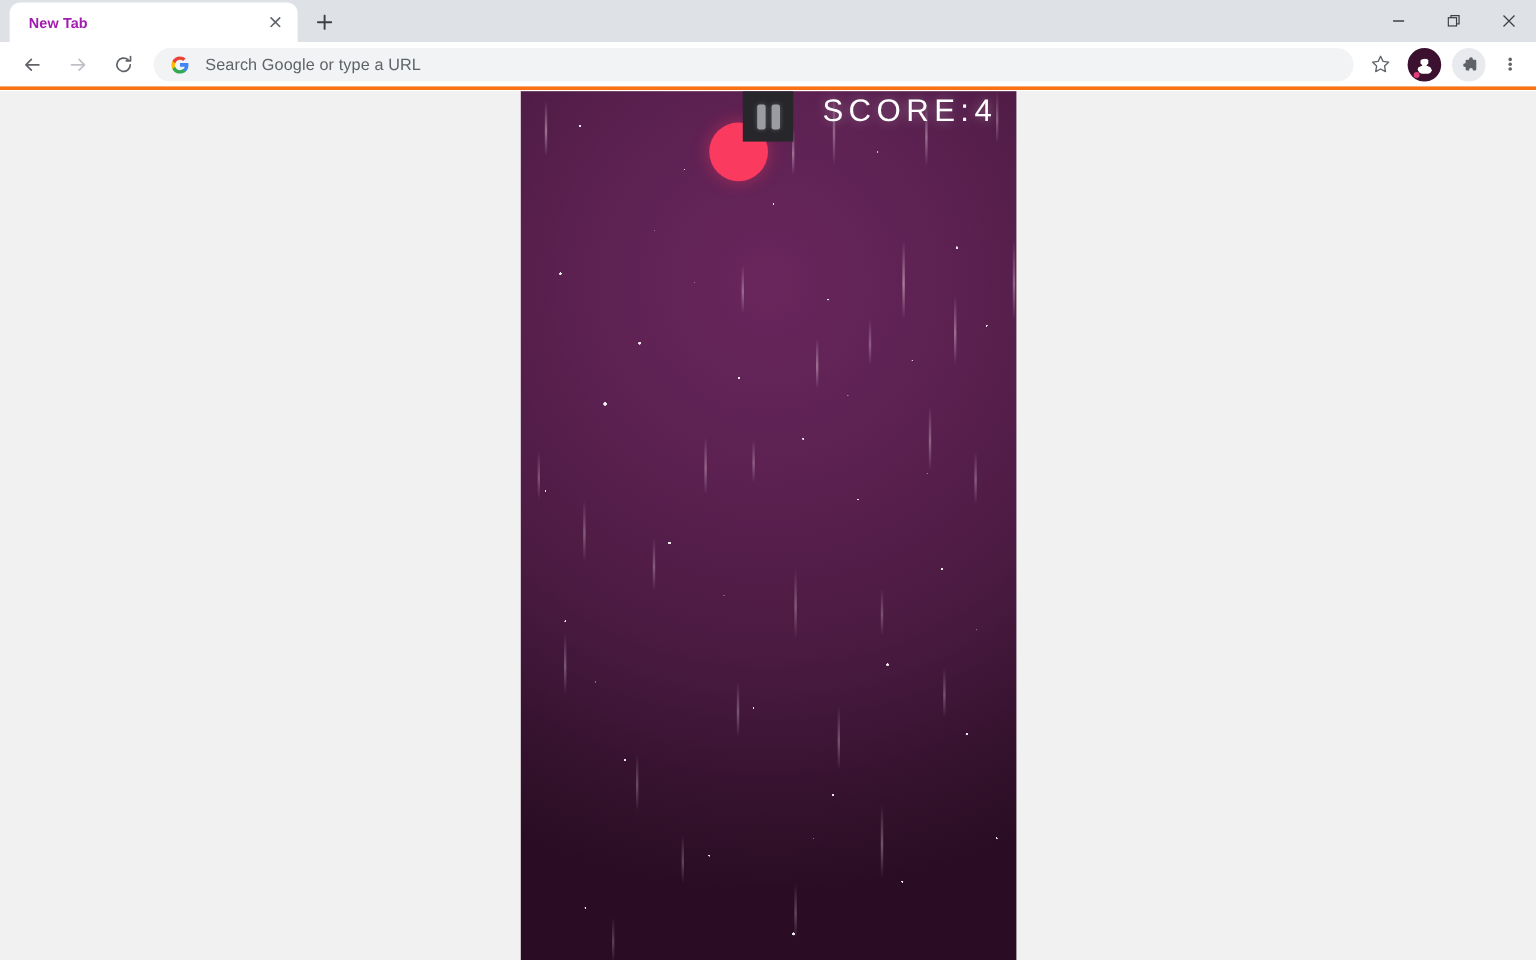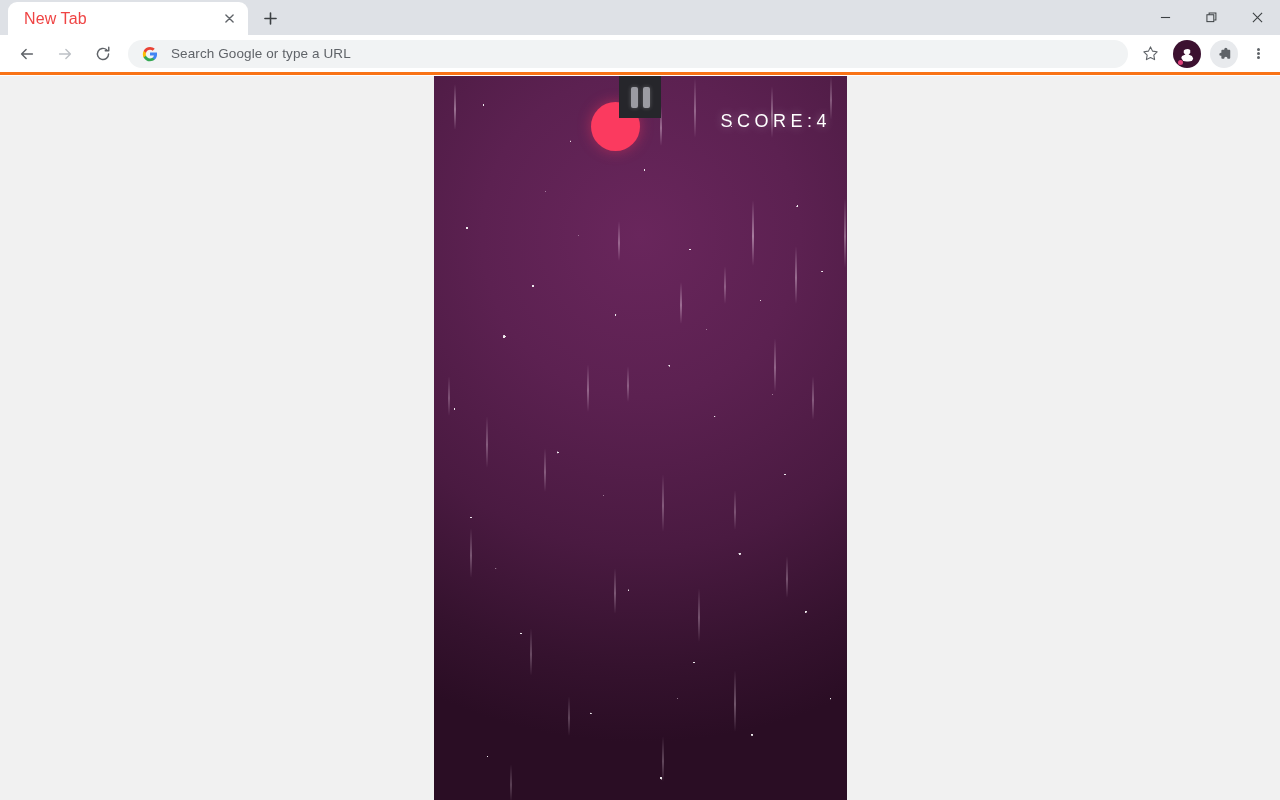--- a/index.html
+++ b/index.html
@@ -17,23 +17,24 @@
     display: flex; align-items: flex-end;
   }
   .tabstrip { display: flex; align-items: flex-end; height: 35px; padding-left: 8px; }
 
   .tab {
     width: 240px; height: 33px; background: #ffffff;
     border-radius: 9px 9px 0 0; position: relative;
     display: flex; align-items: center; padding: 0 10px 0 16px;
   }
   .tab-title {
-    font-size: 16px; color: #ef4444; flex: 1;
+    font-size: 12px; color: #a21caf; flex: 1;
     white-space: nowrap; overflow: hidden; text-overflow: ellipsis;
     letter-spacing: .1px;
+    font-weight: bold;
   }
   .tab-close {
     width: 18px; height: 18px; border-radius: 50%;
     display: flex; align-items: center; justify-content: center;
     color: #5f6368; position: relative;
   }
   .tab-close svg { width: 9px; height: 9px; }
 
   .newtab-btn {
     width: 28px; height: 28px; margin-left: 8px; margin-bottom: 3px;
@@ -165,24 +166,23 @@
   
   .streak {
     position: absolute; width: 2px; border-radius: 2px;
     background: linear-gradient(to bottom, rgba(255,255,255,0) 0%, rgba(255,235,250,.75) 55%, rgba(255,255,255,0) 100%);
     filter: blur(.4px);
   }
 
   
   .hud-score {
     position: absolute; right: 16px; top: 1px;
-    color: #ffffff; font-size: 18px; font-weight: 400;
+    color: #ffffff; font-size: 26px; font-weight: 400;
     letter-spacing: 4.5px; font-family: "Liberation Sans", sans-serif;
     text-shadow: 0 0 10px rgba(255,255,255,.35);
-    margin-top: 34px;
   }
   .pause-btn {
     position: absolute; left: 185px; top: 0px; width: 42px; height: 42px;
     background: #26262b; display: flex; align-items: center; justify-content: center; gap: 5px;
   }
   .pause-bar {
     width: 7px; height: 21px; border-radius: 2px;
     background: #9b9ba2; box-shadow: 0 0 4px rgba(255,255,255,.25);
   }
 

